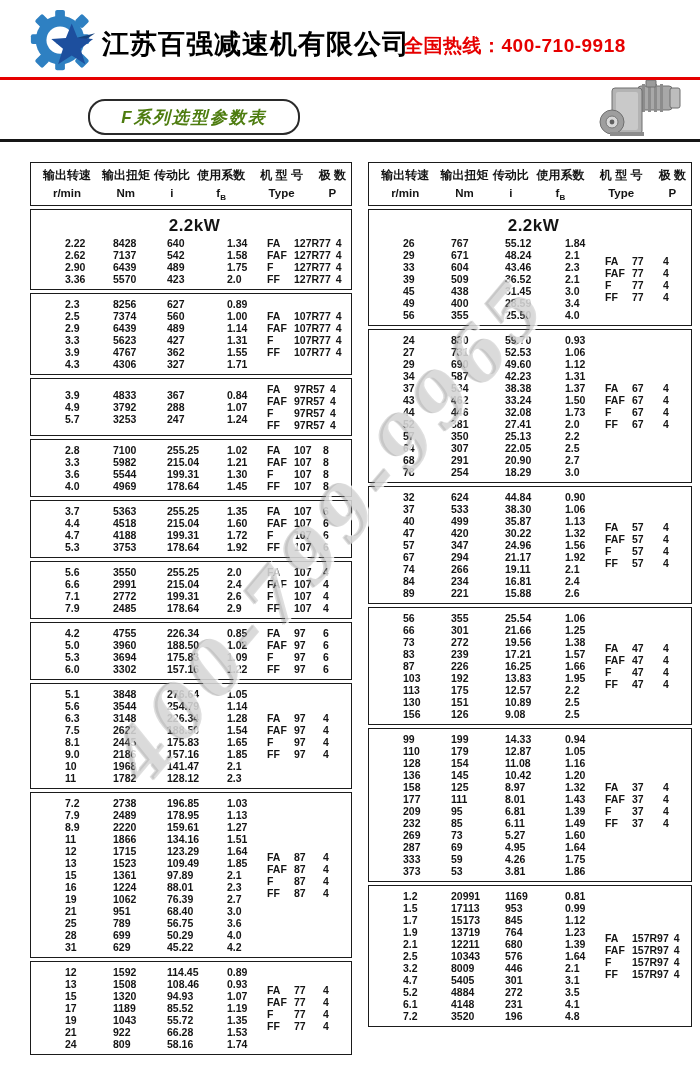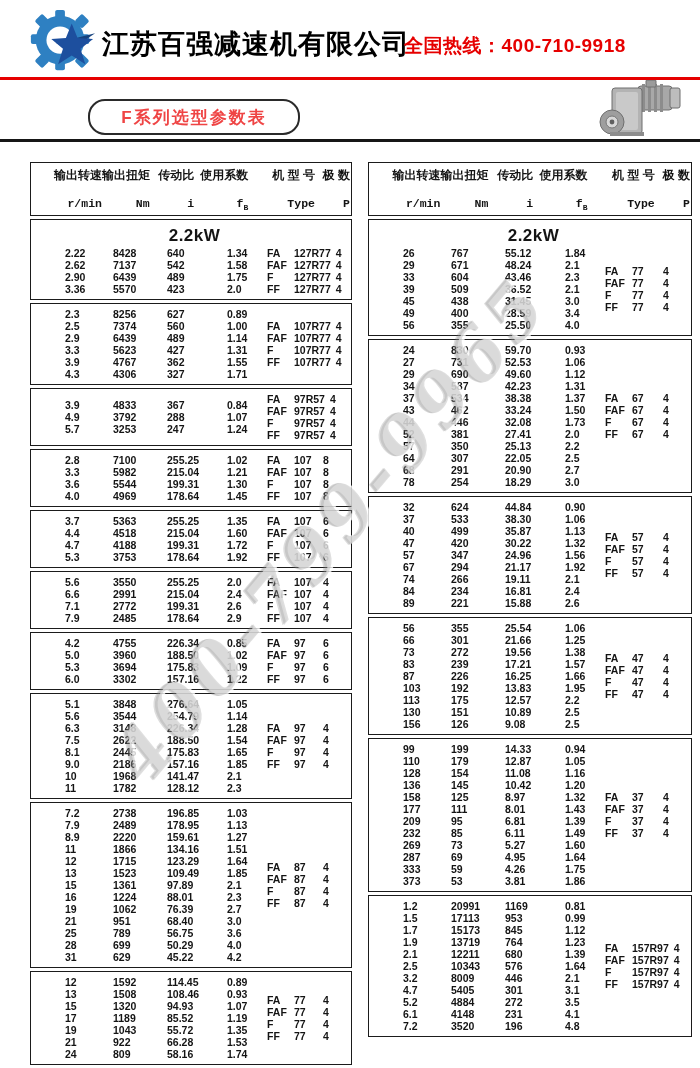--- a/index.html
+++ b/index.html
@@ -6,33 +6,33 @@
   .page{position:relative;width:700px;height:1068px;background:#ffffff;overflow:hidden;
         font-family:"Liberation Sans",sans-serif;color:#141414;}
 
   
   .brandbar{position:absolute;left:0;top:0;width:700px;height:77px;}
   .logo{position:absolute;left:26px;top:6px;width:72px;height:70px;}
   .company{position:absolute;left:102px;top:26px;font-size:27px;font-weight:bold;letter-spacing:1px;color:#000;}
   .hotline{position:absolute;left:404px;top:33px;font-size:19px;font-weight:bold;color:#e60000;letter-spacing:0.5px;}
   .red-rule{position:absolute;left:0;top:77px;width:700px;height:3px;background:#e60000;}
   .badge{position:absolute;left:88px;top:99px;width:208px;height:32px;border:2px solid #2a2a2a;border-radius:17px;
-         display:flex;align-items:center;justify-content:center;font-size:17px;font-weight:bold;
-         letter-spacing:2px;color:#ef4444;}
+         display:flex;align-items:center;justify-content:center;font-size:17px;font-weight:bold;font-style:italic;
+         letter-spacing:2px;color:#4d7c0f;}
   .product{position:absolute;left:586px;top:80px;width:104px;height:58px;}
   .dark-rule{position:absolute;left:0;top:139px;width:700px;height:3px;background:#161616;}
 
   
   .tcol{position:absolute;top:162px;}
   .tcol.left{left:30px;width:322px;}
   .tcol.right{left:368px;width:324px;}
   .thead{border:1.5px solid #1b1b1b;margin-bottom:3px;padding:4px 1px 3px 1px;
-         display:grid;grid-template-columns:22% 15% 14% 17% 21% 11%;text-align:right;}
+         display:grid;grid-template-columns:22% 15% 14% 17% 21% 11%;text-align:center;}
   .h-cn{font-size:12px;font-weight:bold;white-space:nowrap;}
-  .h-unit{font-size:11.5px;font-weight:bold;margin-top:13px;font-family:Liberation Mono, monospace;}
+  .h-unit{font-size:11.5px;font-weight:bold;margin-top:3px;}
   .h-unit sub{font-size:8px;}
   .block{border:1.5px solid #1b1b1b;margin-bottom:3px;padding:4px 0;background:transparent;}
   .section-title{font-size:17px;font-weight:bold;line-height:23px;padding-left:7px;letter-spacing:0.5px;text-align:center;}
   .block-body{display:flex;align-items:center;}
   .nums{flex:0 0 236px;box-sizing:border-box;padding-left:34px;}
   .num-row{display:grid;grid-template-columns:48px 54px 60px 40px;line-height:12px;}
   .cell{font-size:10.5px;font-weight:bold;}
   .types{flex:1 1 auto;padding-right:17px;}
   .type-row{display:flex;line-height:12px;}
   .t-pre{width:27px;font-size:10.5px;font-weight:bold;}

